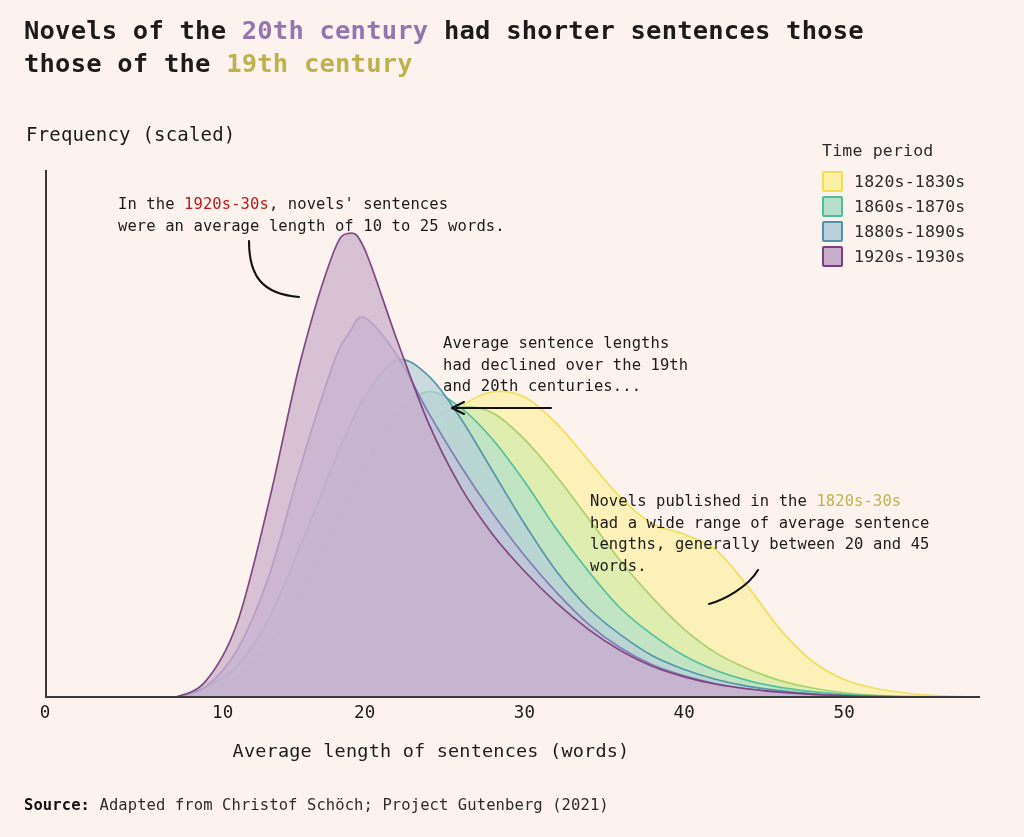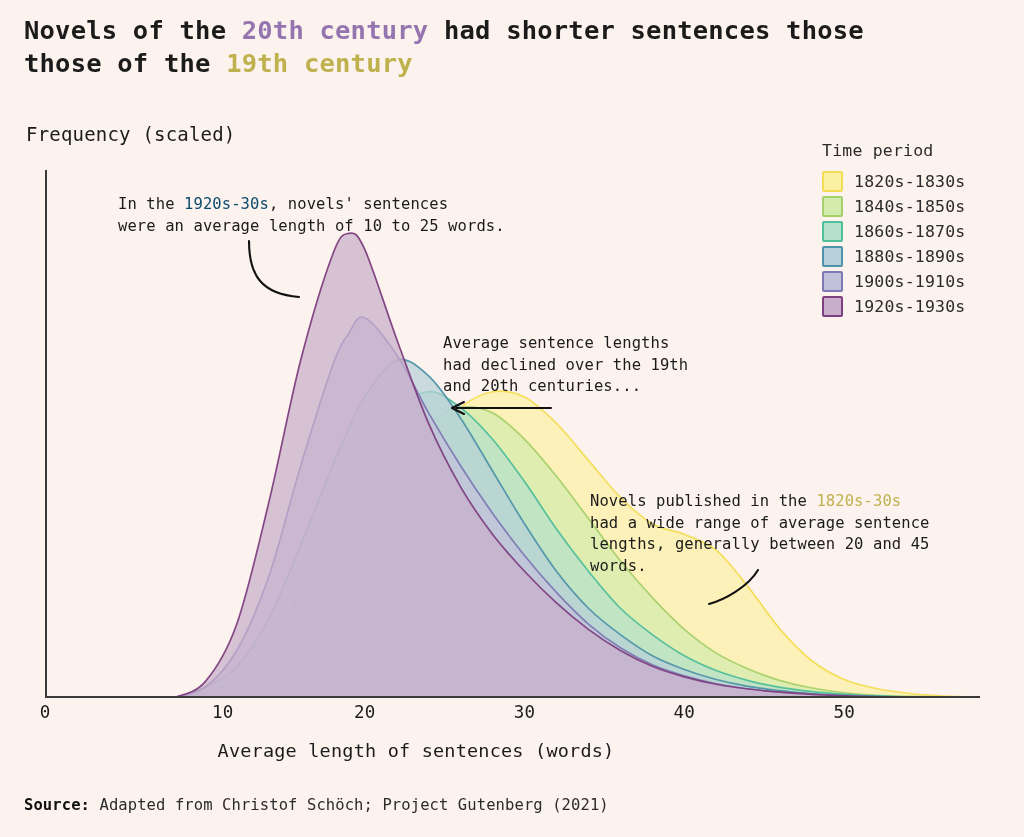--- a/index.html
+++ b/index.html
@@ -88,21 +88,21 @@
   .xtick {
     position: absolute;
     top: 0;
     font-size: 17.5px;
     color: #1b1b1b;
     transform: translateX(-50%);
     letter-spacing: 0.2px;
   }
   .xlabel {
     position: absolute;
-    left: 0;
+    left: 15px;
     top: 740px;
     width: 832px;
     text-align: center;
     font-size: 18.5px;
     color: #1b1b1b;
     letter-spacing: 0.2px;
   }
 
   
   .legend {
@@ -138,21 +138,21 @@
 
   
   .anno {
     position: absolute;
     font-size: 15.5px;
     line-height: 21.5px;
     color: #1b1b1b;
     letter-spacing: 0.1px;
     white-space: pre;
   }
-  .anno .hl-purple { color: #0c4a6e; }
+  .anno .hl-purple { color: #b91c1c; }
   .anno .hl-gold { color: #C0B14F; }
   .anno-1 { left: 118px; top: 194px; }
   .anno-2 { left: 443px; top: 333px; }
   .anno-3 { left: 590px; top: 491px; }
 
   .anno-svg {
     position: absolute;
     left: 0;
     top: 0;
     pointer-events: none;
@@ -209,34 +209,26 @@
   <div class="xlabel">Average length of sentences (words)</div>
 
   <div class="legend">
     <div class="legend-title">Time period</div>
     <div id="legend-items">
         <div class="legend-item">
           <span class="legend-swatch" style="background: rgb(251, 240, 164); border: 2px solid rgb(242, 221, 85);"></span>
           <span class="legend-label">1820s-1830s</span>
         </div>
         <div class="legend-item">
-          <span class="legend-swatch" style="background: rgb(212, 235, 174); border: 2px solid rgb(166, 208, 107);"></span>
-          <span class="legend-label">1840s-1850s</span>
-        </div>
-        <div class="legend-item">
           <span class="legend-swatch" style="background: rgb(182, 224, 203); border: 2px solid rgb(79, 190, 154);"></span>
           <span class="legend-label">1860s-1870s</span>
         </div>
         <div class="legend-item">
           <span class="legend-swatch" style="background: rgb(183, 208, 217); border: 2px solid rgb(78, 147, 168);"></span>
           <span class="legend-label">1880s-1890s</span>
-        </div>
-        <div class="legend-item">
-          <span class="legend-swatch" style="background: rgb(194, 192, 218); border: 2px solid rgb(125, 121, 180);"></span>
-          <span class="legend-label">1900s-1910s</span>
         </div>
         <div class="legend-item">
           <span class="legend-swatch" style="background: rgb(200, 174, 202); border: 2px solid rgb(126, 63, 128);"></span>
           <span class="legend-label">1920s-1930s</span>
         </div>
       </div>
   </div>
 
   <svg class="anno-svg" width="1024" height="837" viewBox="0 0 1024 837" xmlns="http://www.w3.org/2000/svg">
 

